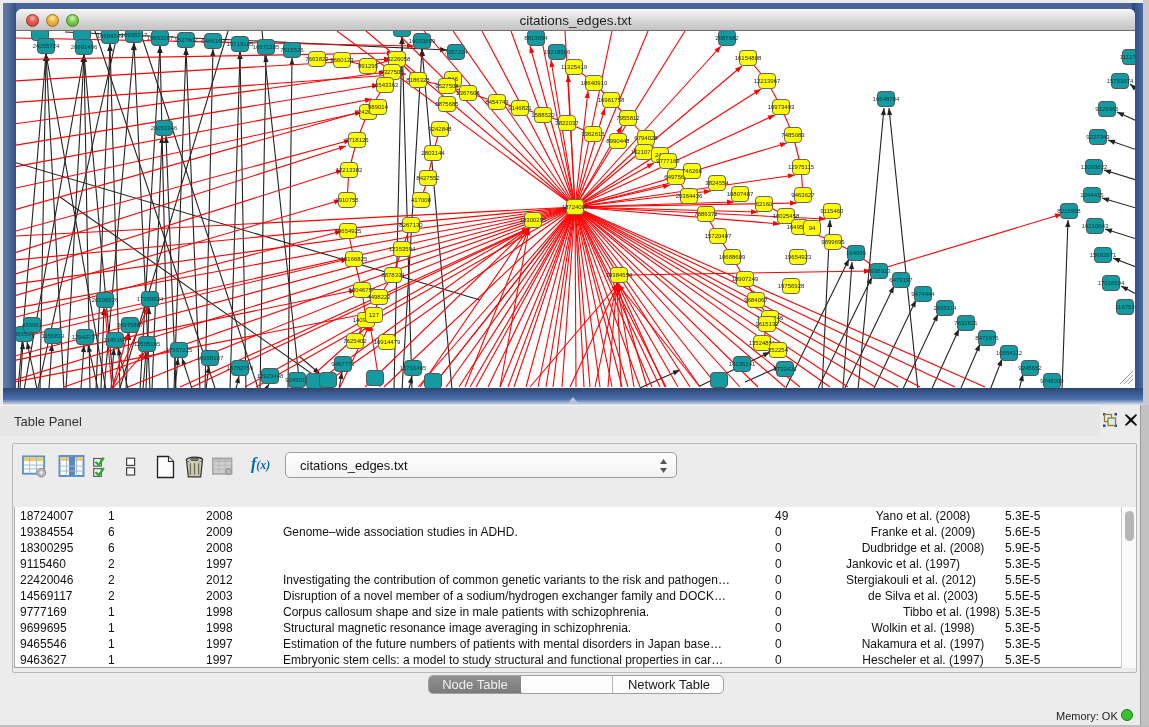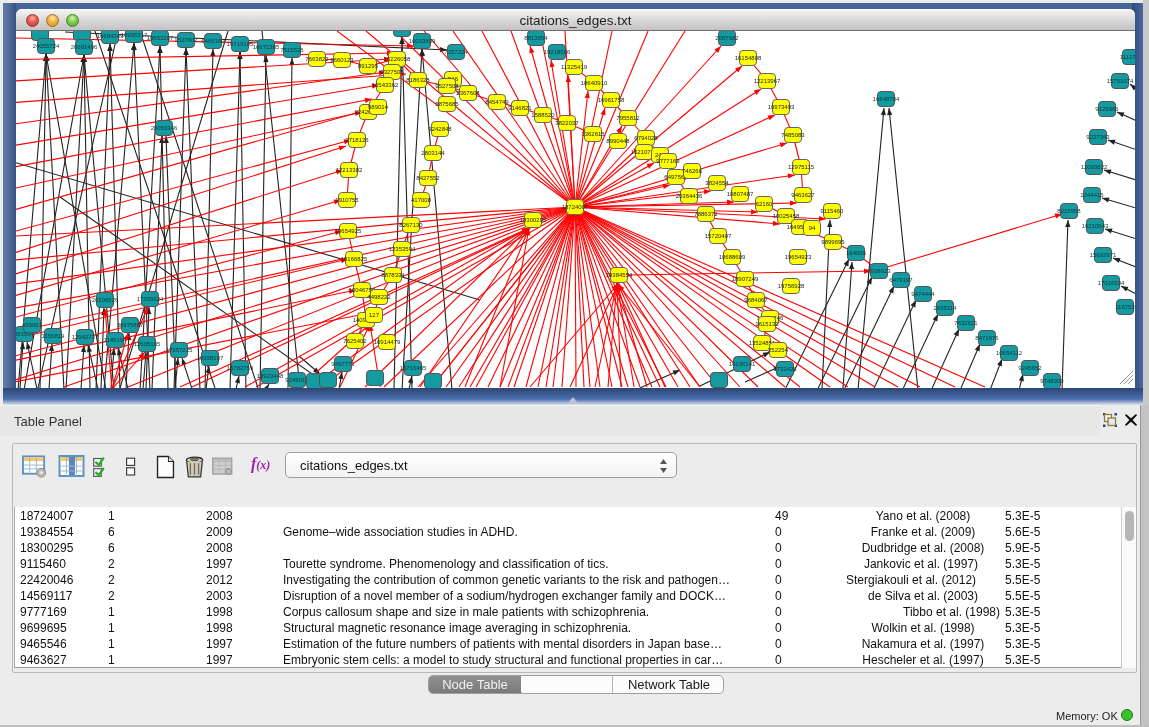--- a/index.html
+++ b/index.html
@@ -863,21 +863,21 @@
     <path d="M4.5 7 L6.5 25.5 L21.5 25.5 L23.5 7" fill="#cfccb7" stroke="#333" stroke-width="1.5"></path>
     <path d="M9 9v14M14 9v14M19 9v14" stroke="#6e6b58" stroke-width="1.6"></path>
   </svg>
   <svg class="ticon" style="left:212px" width="22" height="25" viewBox="0 0 28 25">
     <rect x="1" y="2" width="24" height="20" fill="#cfcfcf" stroke="#a5a5a5" stroke-width="2"></rect>
     <rect x="2" y="3" width="22" height="4" fill="#bdbdbd"></rect>
     <path d="M2 11h23M2 16h23M9 3v18M17 3v18" stroke="#b3b3b3"></path>
     <circle cx="21" cy="19" r="4.5" fill="#9d9d9d"></circle>
     <path d="M19 17l4 4M23 17l-4 4" stroke="#c9c9c9" stroke-width="1.4"></path>
   </svg>
-  <div style="position:absolute;left:251px;top:50px;font-size:16px;color:#a21caf;font-family:'Liberation Serif',serif;font-style:italic;font-weight:bold;">f<span style="font-size:12px">(x)</span></div>
+  <div style="position:absolute;left:251px;top:50px;font-size:16px;color:#0369a1;font-family:'Liberation Serif',serif;font-style:italic;font-weight:bold;">f<span style="font-size:12px">(x)</span></div>
   <div id="dropdown">
       <span>citations_edges.txt</span>
     <svg width="9" height="14" style="position:absolute;right:8px;top:6px" viewBox="0 0 9 14">
       <path d="M4.5 0 L8 5 L1 5 Z" fill="#555"></path>
         <path d="M4.5 14 L8 9 L1 9 Z" fill="#555"></path>
     </svg>
   </div>
   <div id="tbody"></div>
   <div class="trow" style="top:103px">
 <span style="left:20px">18724007</span>
@@ -901,23 +901,22 @@
       <span style="left:108px">6</span>
       <span style="left:206px">2008</span>
       <span style="left:775px">0</span>
       <span class="ctr" style="left:846px;width:154px;text-align:center">Dudbridge et al. (2008)</span>
       <span style="left:1005px">5.9E-5</span>
     </div>
 <div class="trow" style="top:151px">
 <span style="left:20px">9115460</span>
       <span style="left:108px">2</span>
       <span style="left:206px">1997</span>
-      <span style="left:283px">Tourette syndrome. Phenomenology and classification of tics.</span>
       <span style="left:775px">0</span>
-      <span class="ctr" style="left:824px;width:154px;text-align:right">Jankovic et al. (1997)</span>
+      <span class="ctr" style="left:846px;width:154px;text-align:left">Jankovic et al. (1997)</span>
       <span style="left:1005px">5.3E-5</span>
     </div>
 <div class="trow" style="top:167px">
 <span style="left:20px">22420046</span>
       <span style="left:108px">2</span>
       <span style="left:206px">2012</span>
       <span style="left:283px">Investigating the contribution of common genetic variants to the risk and pathogen…</span>
       <span style="left:775px">0</span>
       <span class="ctr" style="left:846px;width:154px;text-align:left">Stergiakouli et al. (2012)</span>
       <span style="left:1005px">5.5E-5</span>

